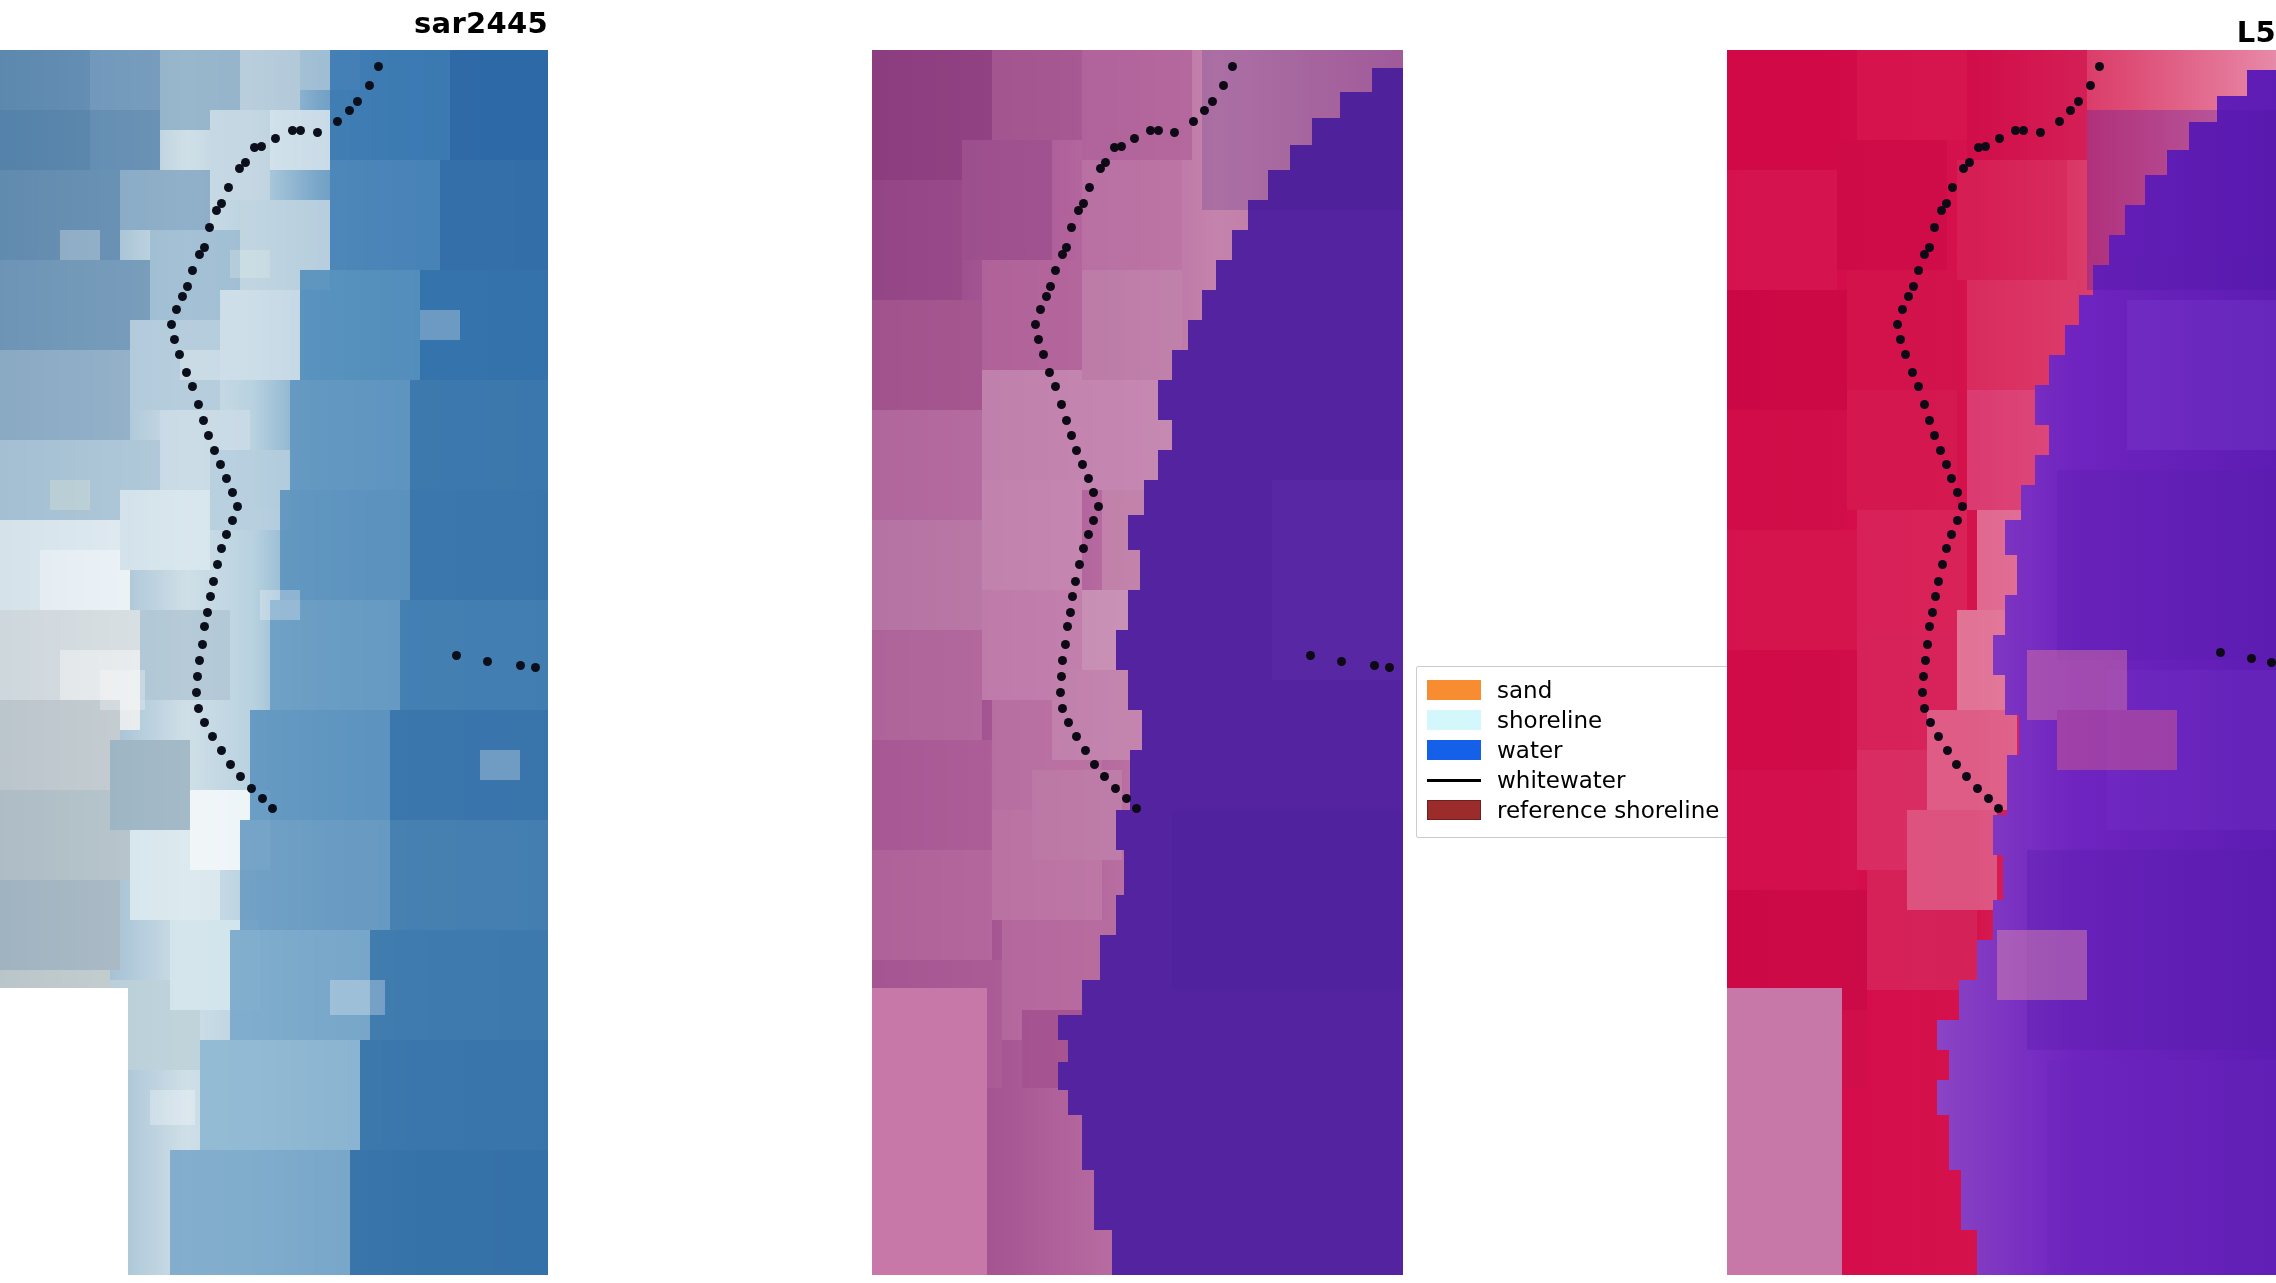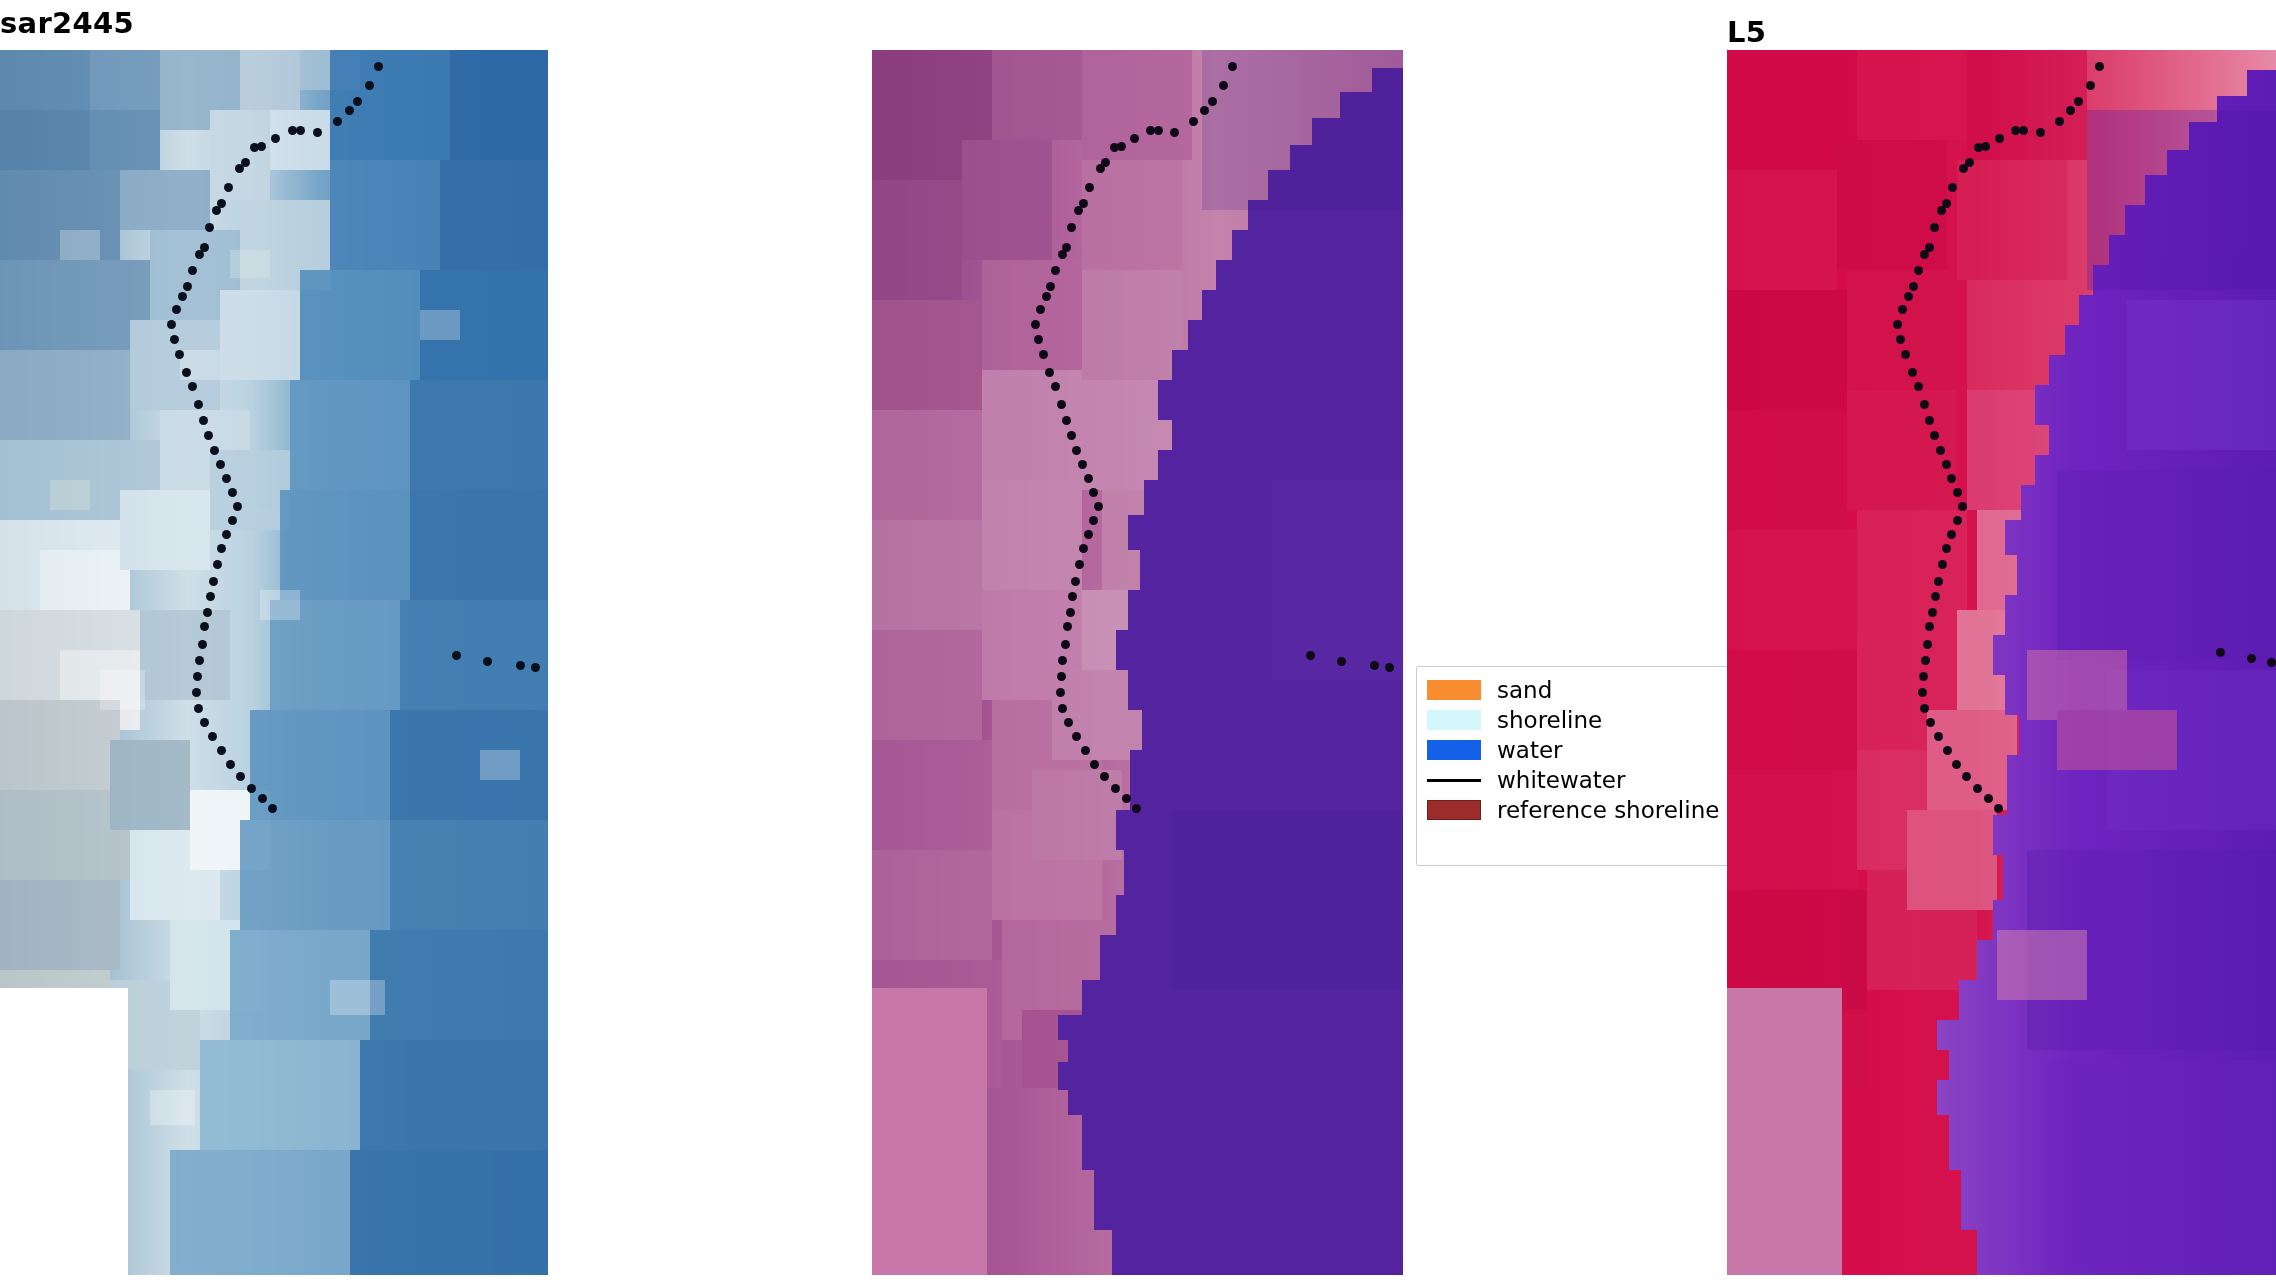--- a/index.html
+++ b/index.html
@@ -5,21 +5,21 @@
 <style>
   html,body{margin:0;padding:0;background:#ffffff;}
   body{
     font-family:"DejaVu Sans", sans-serif;
     width:2276px;height:1283px;position:relative;overflow:hidden;
   }
   .figure{position:absolute;left:0;top:0;width:2276px;height:1283px;background:#ffffff;}
 
   .panel{position:absolute;overflow:hidden;}
   .panel-title{
-    position:absolute;text-align:left;
+    position:absolute;text-align:right;
     font-size:29px;font-weight:bold;color:#000000;
     letter-spacing:.3px;white-space:nowrap;
     font-family:"DejaVu Sans", sans-serif;
   }
 
   
   .img-canvas{position:absolute;left:0;top:0;width:100%;height:100%;}
 
   
   .dot{position:absolute;width:9px;height:9px;border-radius:50%;background:#0b0f1c;}
@@ -488,21 +488,21 @@
       <div class="dot dk" style="left:235px;top:722px;"></div>
       <div class="dot dk" style="left:246px;top:734px;"></div>
       <div class="dot dk" style="left:257px;top:744px;"></div>
       <div class="dot dk" style="left:267px;top:754px;"></div>
       <div class="dot dk" style="left:489px;top:598px;"></div>
       <div class="dot dk" style="left:520px;top:604px;"></div>
       <div class="dot dk" style="left:540px;top:608px;"></div>
     </div>
   </div>
 
-  <div class="legend" style="left:1416px;top:666px;width:330px;height:200px;">
+  <div class="legend" style="left:1416px;top:666px;width:330px;height:172px;">
     <div class="legend-row">
       <span class="legend-swatch" style="background:#f88c30;"></span>
       <span class="legend-label">sand</span>
     </div>
     <div class="legend-row">
       <span class="legend-swatch" style="background:#d4f7fb;"></span>
       <span class="legend-label">shoreline</span>
     </div>
     <div class="legend-row">
       <span class="legend-swatch" style="background:#1560e8;"></span>

